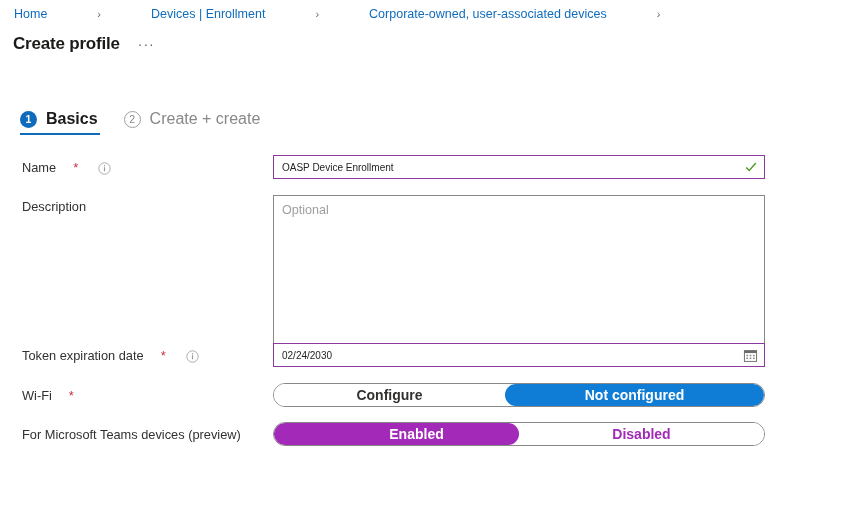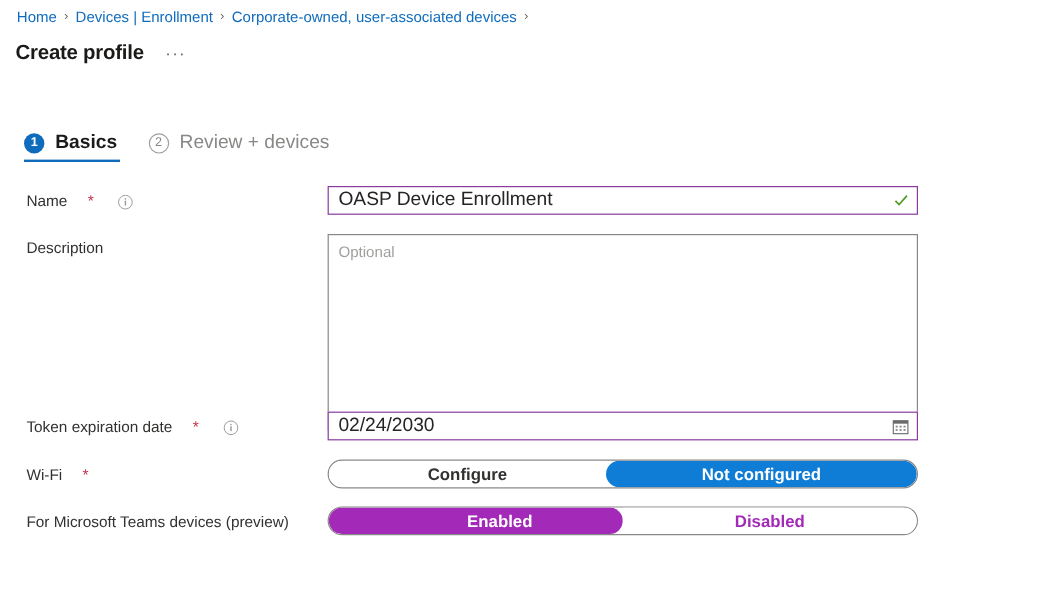--- a/index.html
+++ b/index.html
@@ -12,20 +12,21 @@
     overflow: hidden;
   }
   .page { position: relative; width: 865px; height: 510px; }
 
   
   .breadcrumb {
     position: absolute; left: 14px; top: 5px;
     display: flex; align-items: flex-end;
     font-size: 12.5px; line-height: 18px;
     white-space: nowrap;
+    gap: 44px;
   }
   .crumb { color: #0f6cbd; cursor: pointer; }
   .crumb-sep {
     color: #6b6b6b; margin: 0 6px; font-size: 11px;
     display: inline-block; transform: translateY(0px);
   }
 
   
   .title-row {
     position: absolute; left: 13px; top: 30px;
@@ -77,21 +78,21 @@
   .info-icon svg { display: block; }
 
   .field { position: absolute; left: 273px; }
 
   .txtbox {
     width: 492px; height: 24px;
     border: 1px solid #8a3a9e;
     background: #fff;
     display: flex; align-items: center;
     padding: 0 6px 0 8px;
-    font-size: 16px; color: #252423;
+    font-size: 10px; color: #252423;
   }
   .txtbox .val { flex: 1; white-space: nowrap; overflow: hidden; }
   .check-icon { width: 14px; height: 14px; flex: none; }
   .cal-icon { width: 15px; height: 15px; flex: none; }
 
   .textarea {
     width: 492px; height: 164px;
     border: 1px solid #8a8886; background: #fff;
     padding: 6px 8px;
     font-size: 12.6px; color: #a19f9d;
@@ -140,21 +141,21 @@
     <div class="ellipsis-btn">···</div>
   </div>
 
   <div class="tabs">
     <div class="tab active">
       <span class="num">1</span>
       <span class="label">Basics</span>
     </div>
     <div class="tab inactive">
       <span class="num">2</span>
-      <span class="label">Review + devices</span>
+      <span class="label">Create + create</span>
     </div>
   </div>
 
   <div class="form">
 
     <div class="lbl" style="top:160px;">
       <span>Name</span>
       <span class="req">*</span>
       <span class="info-icon">
         <svg viewBox="0 0 16 16" width="13" height="13">

